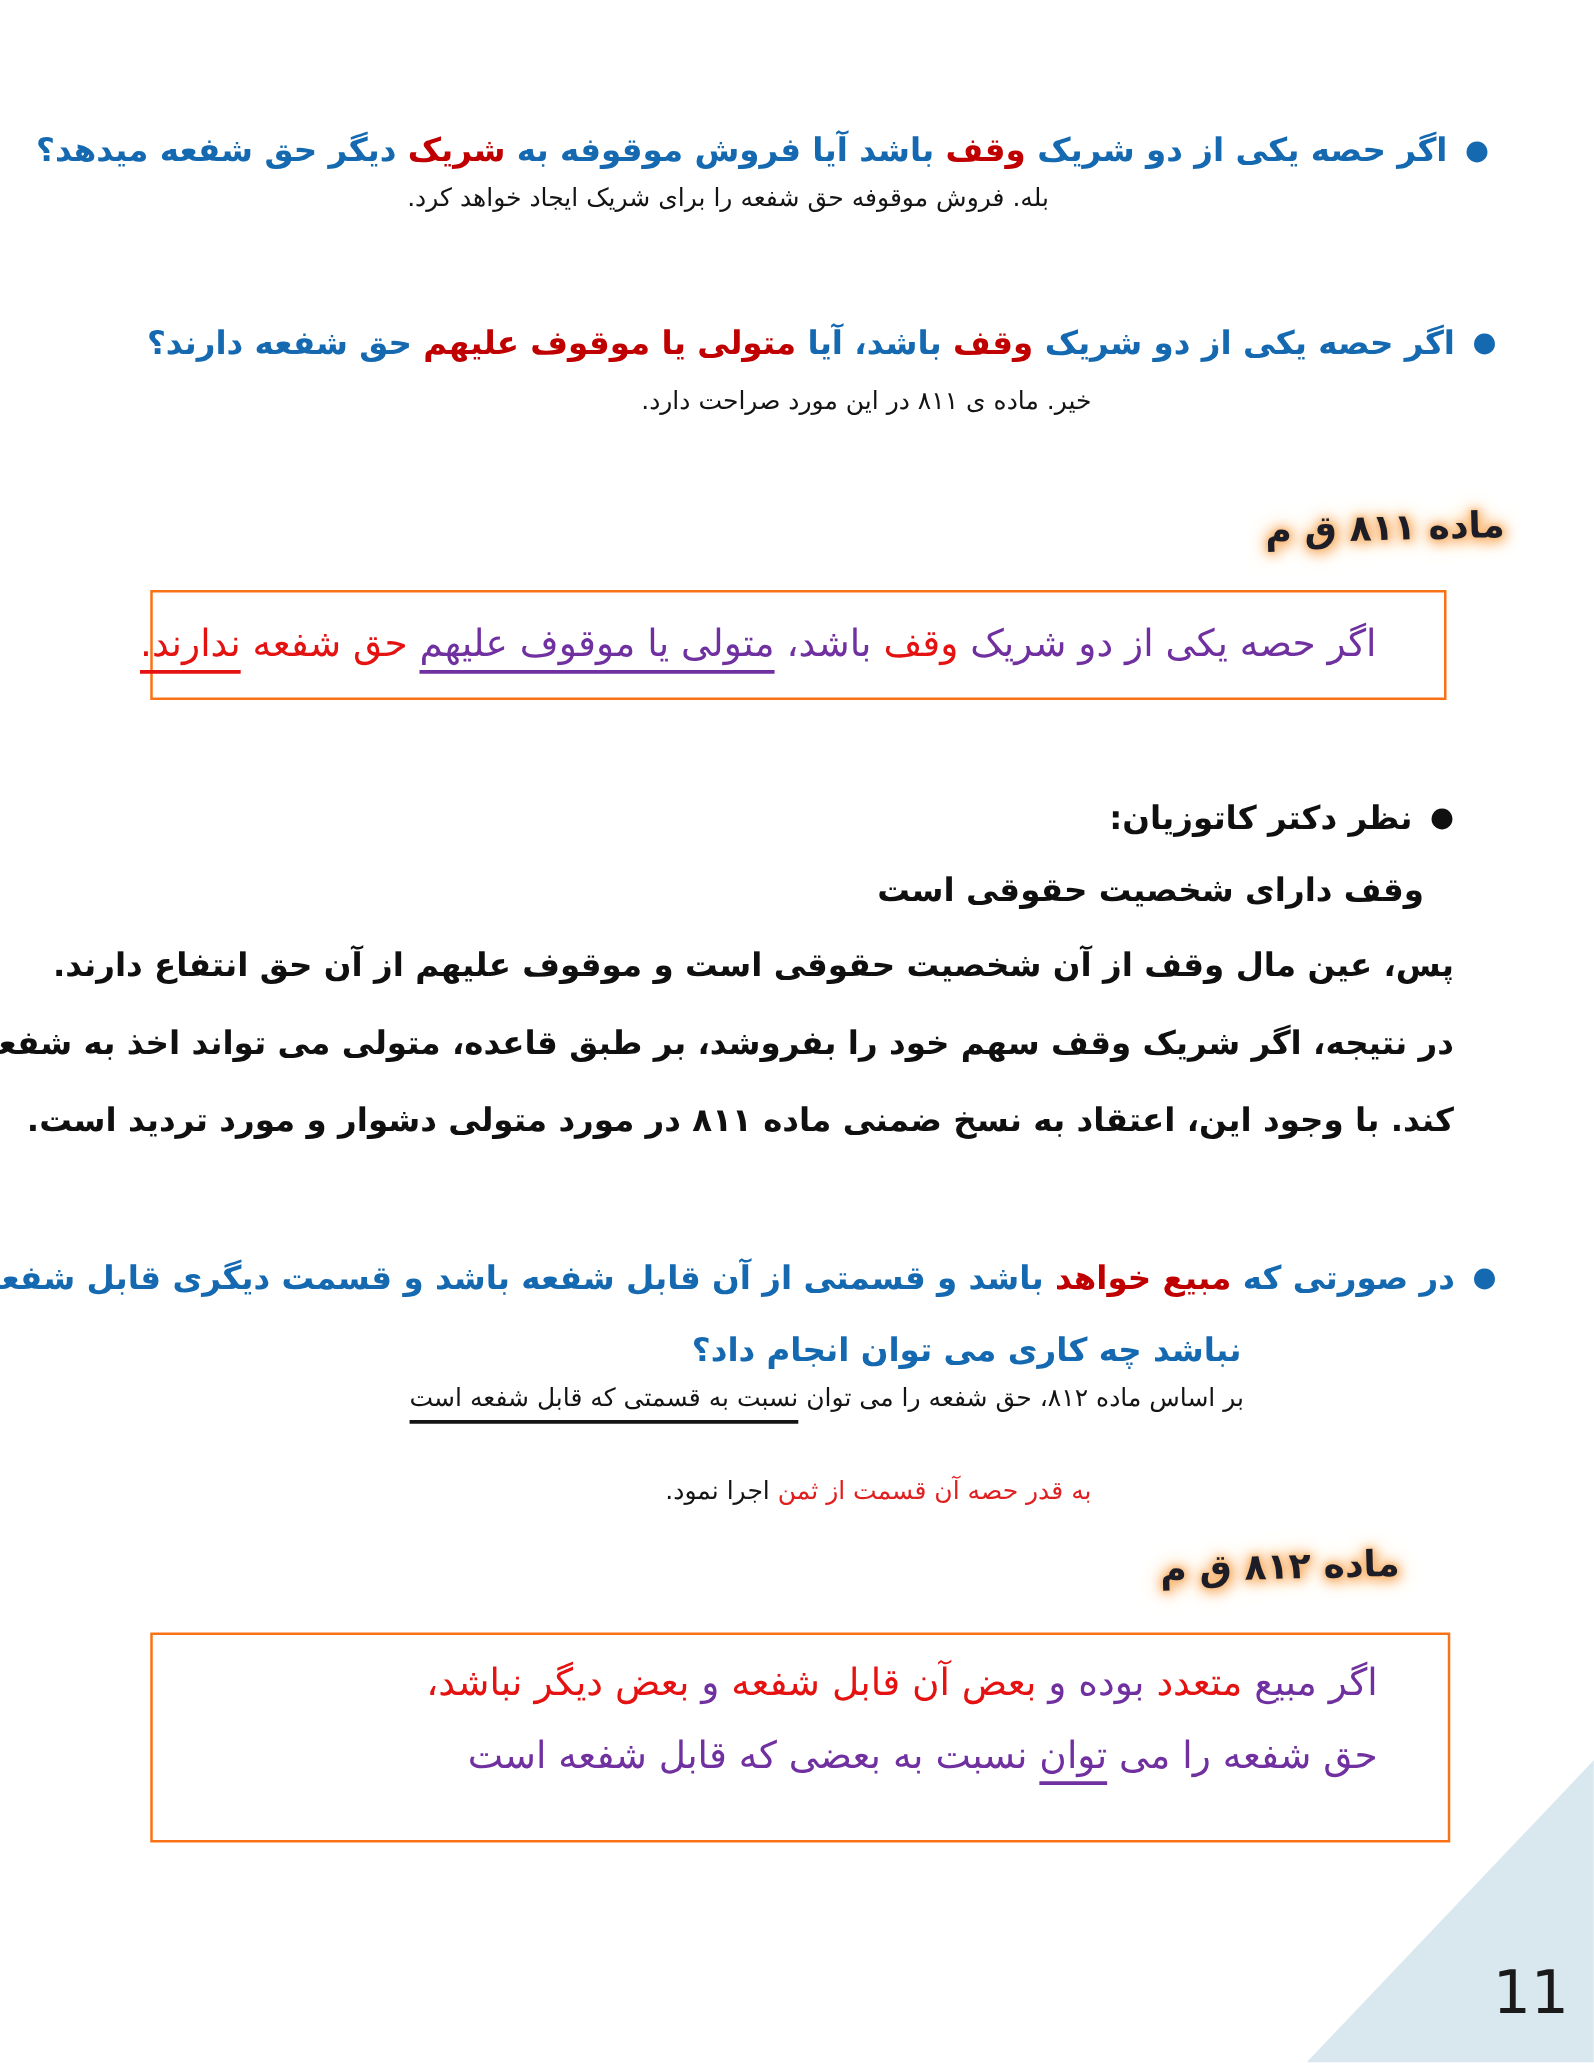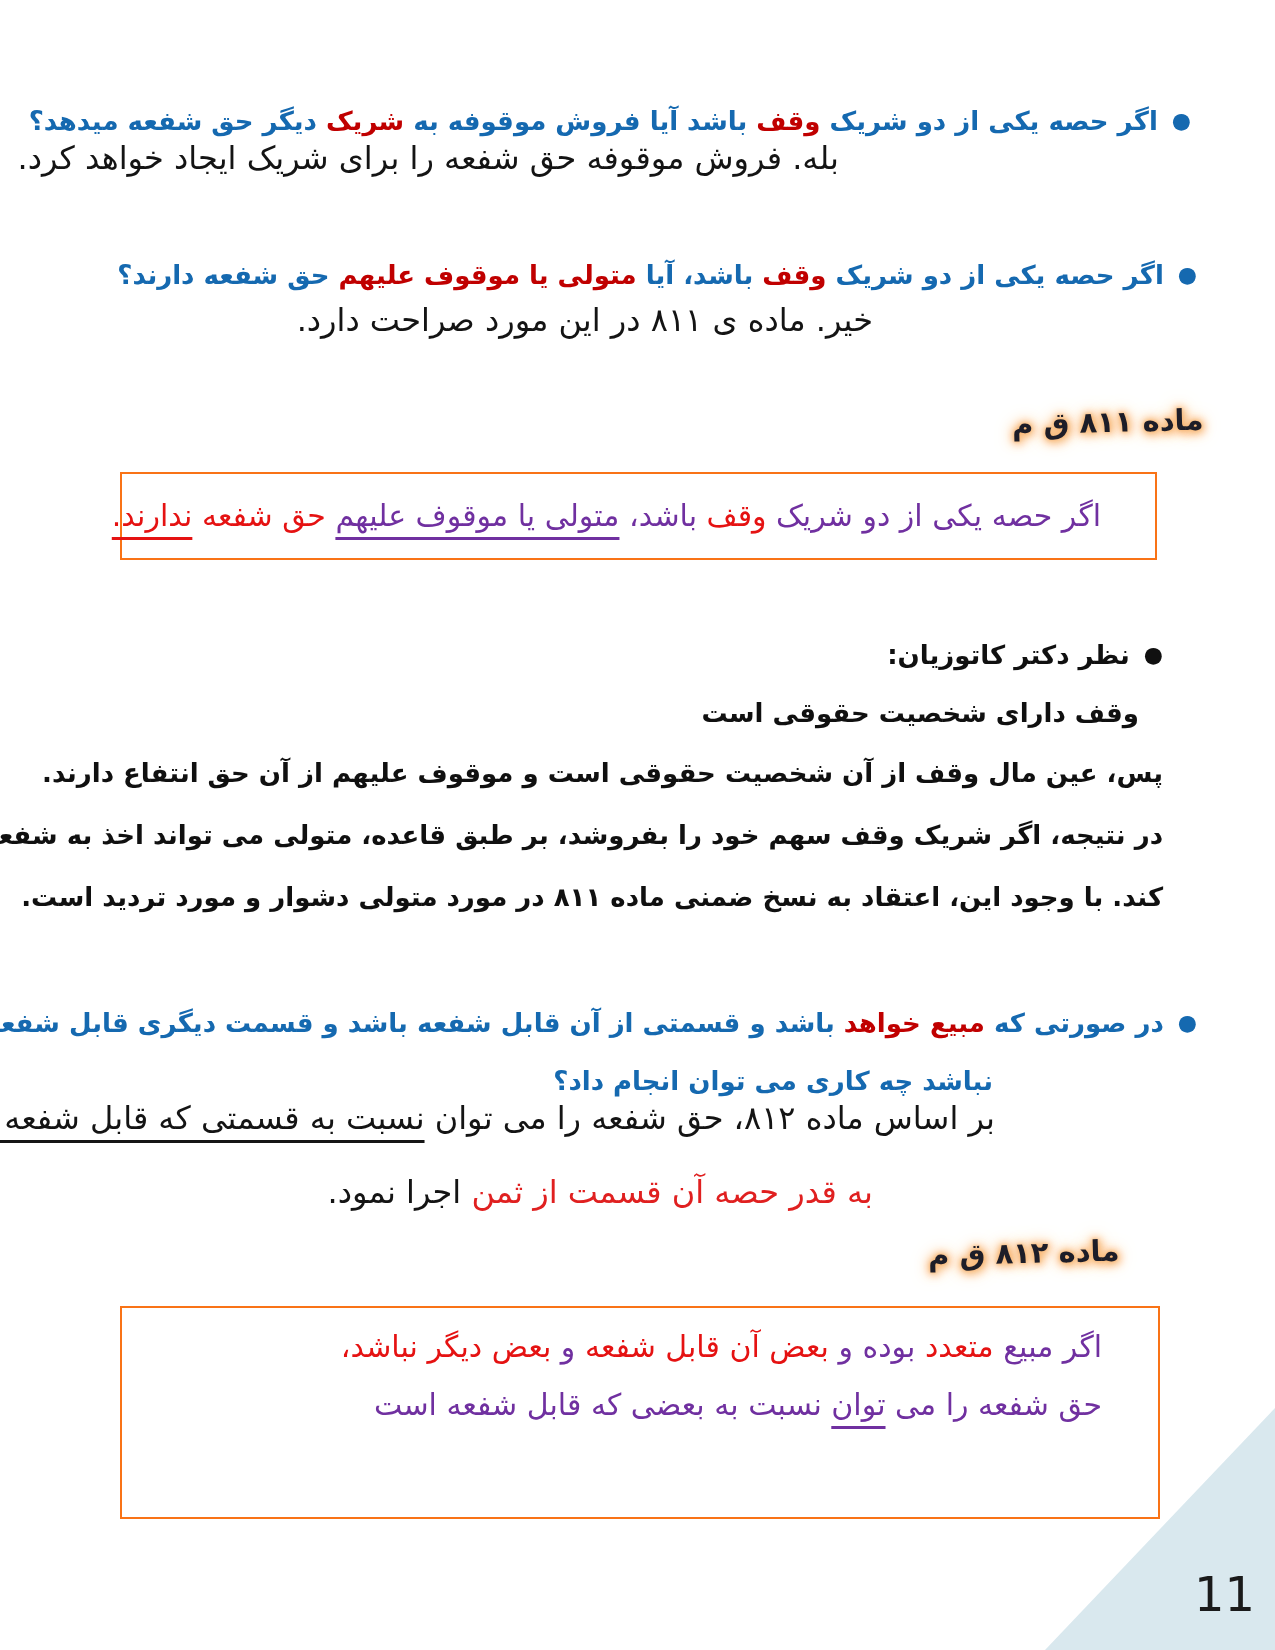--- a/index.html
+++ b/index.html
@@ -9,21 +9,21 @@
   html,body{margin:0;padding:0;}
   body{
     width:1275px;height:1650px;position:relative;background:#ffffff;
     font-family:"DejaVu Sans",sans-serif;direction:rtl;overflow:hidden;
   }
   .abs{position:absolute;white-space:nowrap;}
   
   .q{font-size:26px;font-weight:bold;color:var(--blue);line-height:40px;}
   .q .bullet{color:var(--blue);font-size:22px;margin-left:14px;vertical-align:2px;}
   
-  .hand{font-size:32px;color:var(--ink);line-height:40px;}
+  .hand{font-size:20px;color:var(--ink);line-height:40px;}
   
   .para{font-size:26px;font-weight:bold;color:#101010;line-height:42px;}
   .para .bullet{color:#101010;font-size:22px;margin-left:14px;vertical-align:2px;}
   
   .article-title{
     font-size:29px;font-weight:bold;color:#1d1d28;transform:rotate(-1.5deg);
     text-shadow:0 0 3px var(--glow),0 0 7px var(--glow),0 0 12px var(--glow),
                 0 0 18px var(--glow),2px 2px 10px var(--glow);
   }
   
@@ -81,19 +81,19 @@
 <div class="abs q" style="top:1003px;right:78px;">
   <span class="bullet">●</span><span><span class="seg c-blue">در صورتی که </span><span class="seg c-red">مبیع خواهد</span><span class="seg c-blue"> باشد و قسمتی از آن قابل شفعه باشد و قسمت دیگری قابل شفعه</span></span>
 </div>
 <div class="abs q" style="top:1061px;right:282px;">نباشد چه کاری می توان انجام داد؟</div>
 
 <div class="abs hand" style="top:1098px;right:280px;"><span class="seg c-ink">بر اساس ماده ۸۱۲، حق شفعه را می توان </span><span class="seg c-ink u u-black">نسبت به قسمتی که قابل شفعه است</span></div>
 <div class="abs hand" style="top:1172px;right:402px;"><span class="seg c-handred">به قدر حصه آن قسمت از ثمن</span><span class="seg c-ink"> اجرا نمود.</span></div>
 
 <div class="abs article-title" style="top:1236px;right:156px;">ماده ۸۱۲  ق م</div>
 
-<div class="law-box" style="top:1306px;left:120px;width:1040px;height:213px;padding:10px 56px 0 0;">
+<div class="law-box" style="top:1306px;left:120px;width:1040px;height:168px;padding:10px 56px 0 0;">
   <div><span class="seg c-purple">اگر مبیع </span><span class="seg c-boxred">متعدد</span><span class="seg c-purple"> بوده و </span><span class="seg c-boxred">بعض آن قابل شفعه </span><span class="seg c-purple">و </span><span class="seg c-boxred">بعض دیگر نباشد،</span></div>
   <div><span class="seg c-purple">حق شفعه را می </span><span class="seg c-purple u u-purple">توان</span><span class="seg c-purple"> نسبت به بعضی که قابل شفعه است</span></div>
 </div>
 
 <div class="corner-triangle"></div>
 <div class="page-number">11</div>
 
 </body></html>

